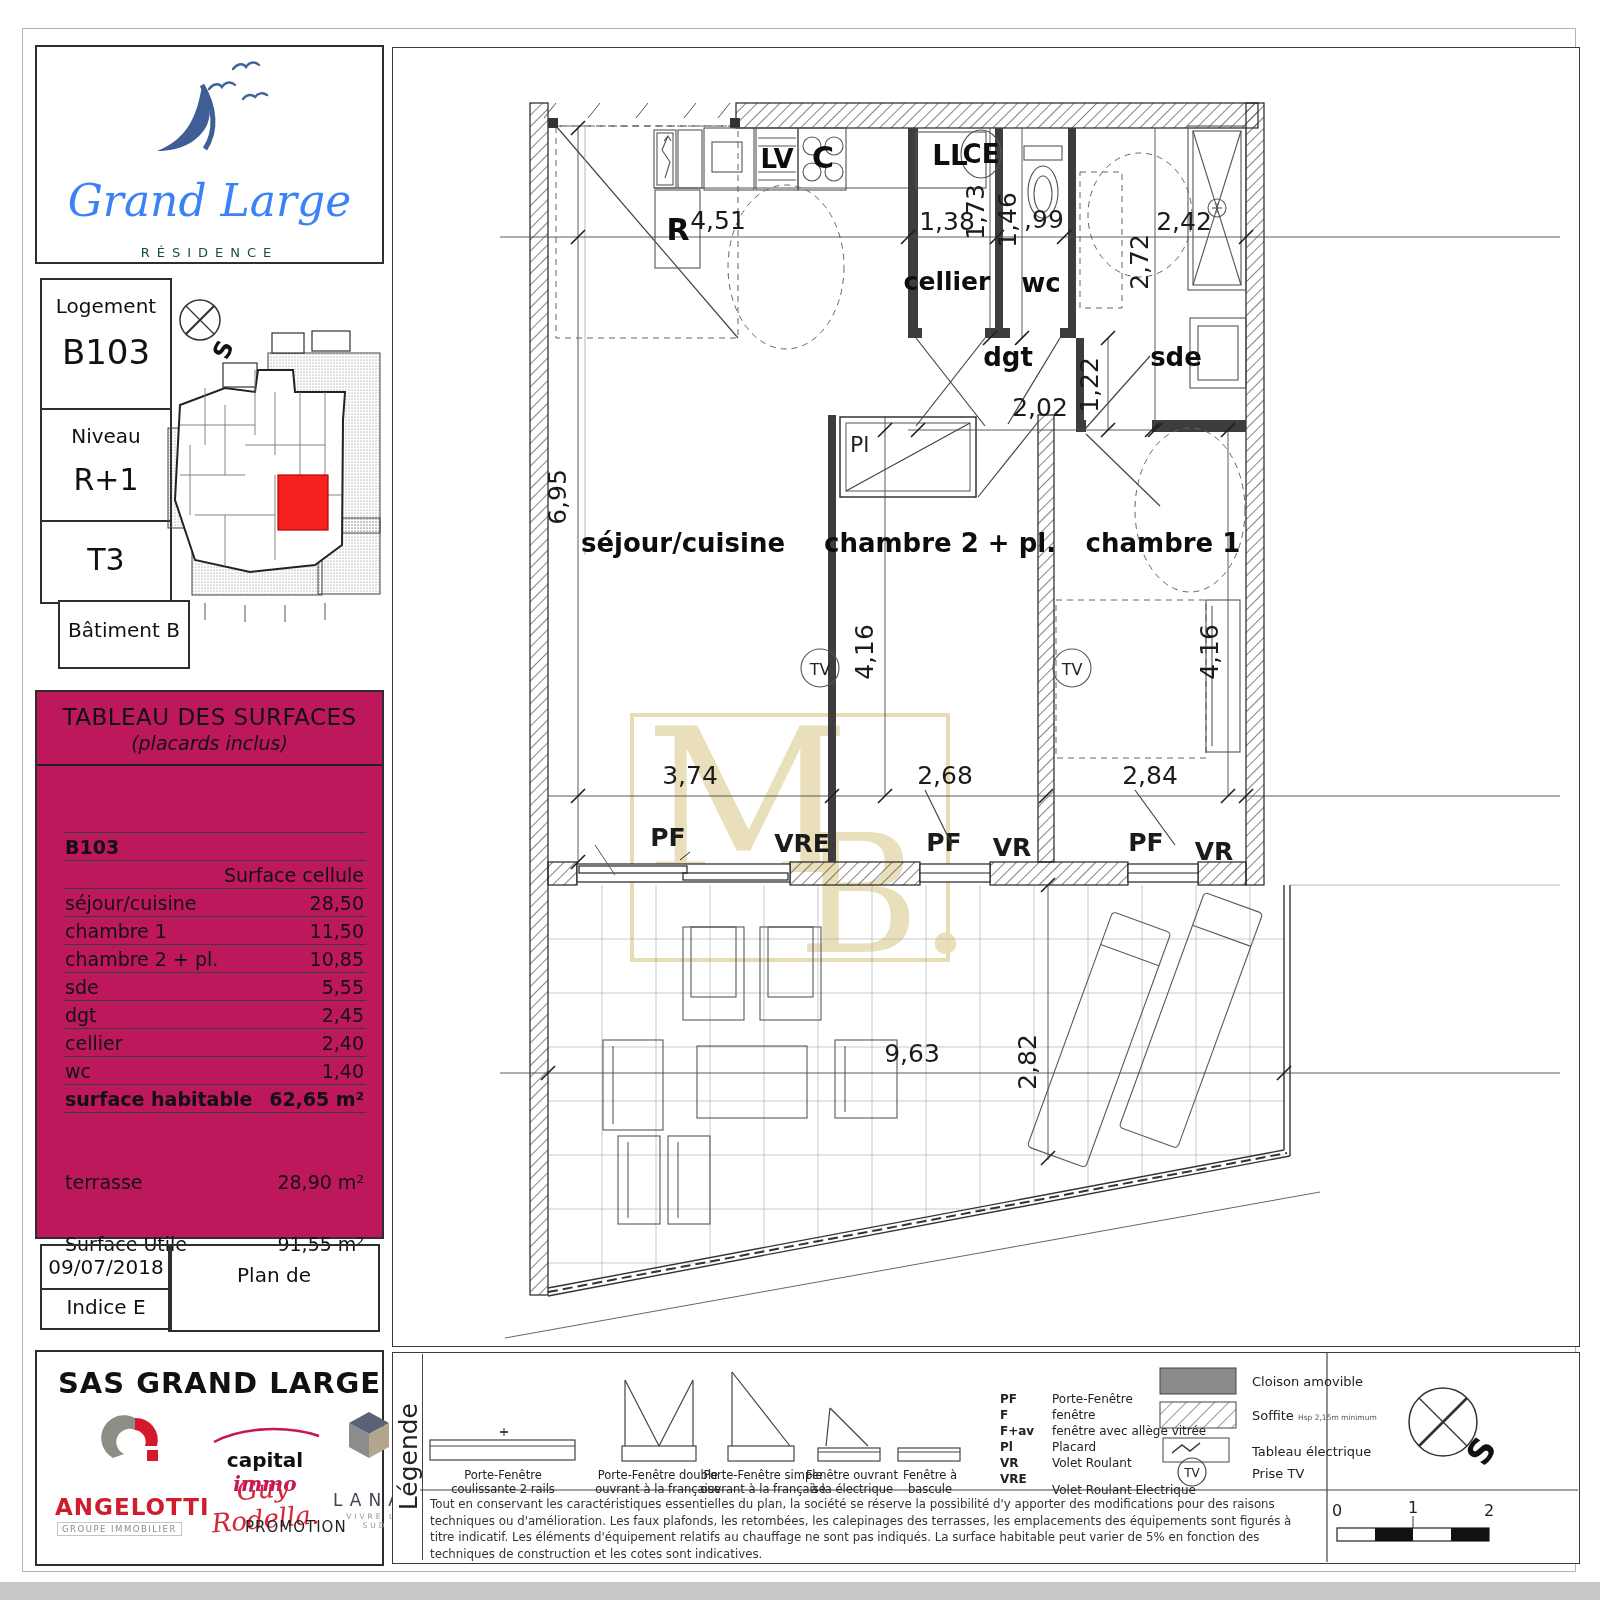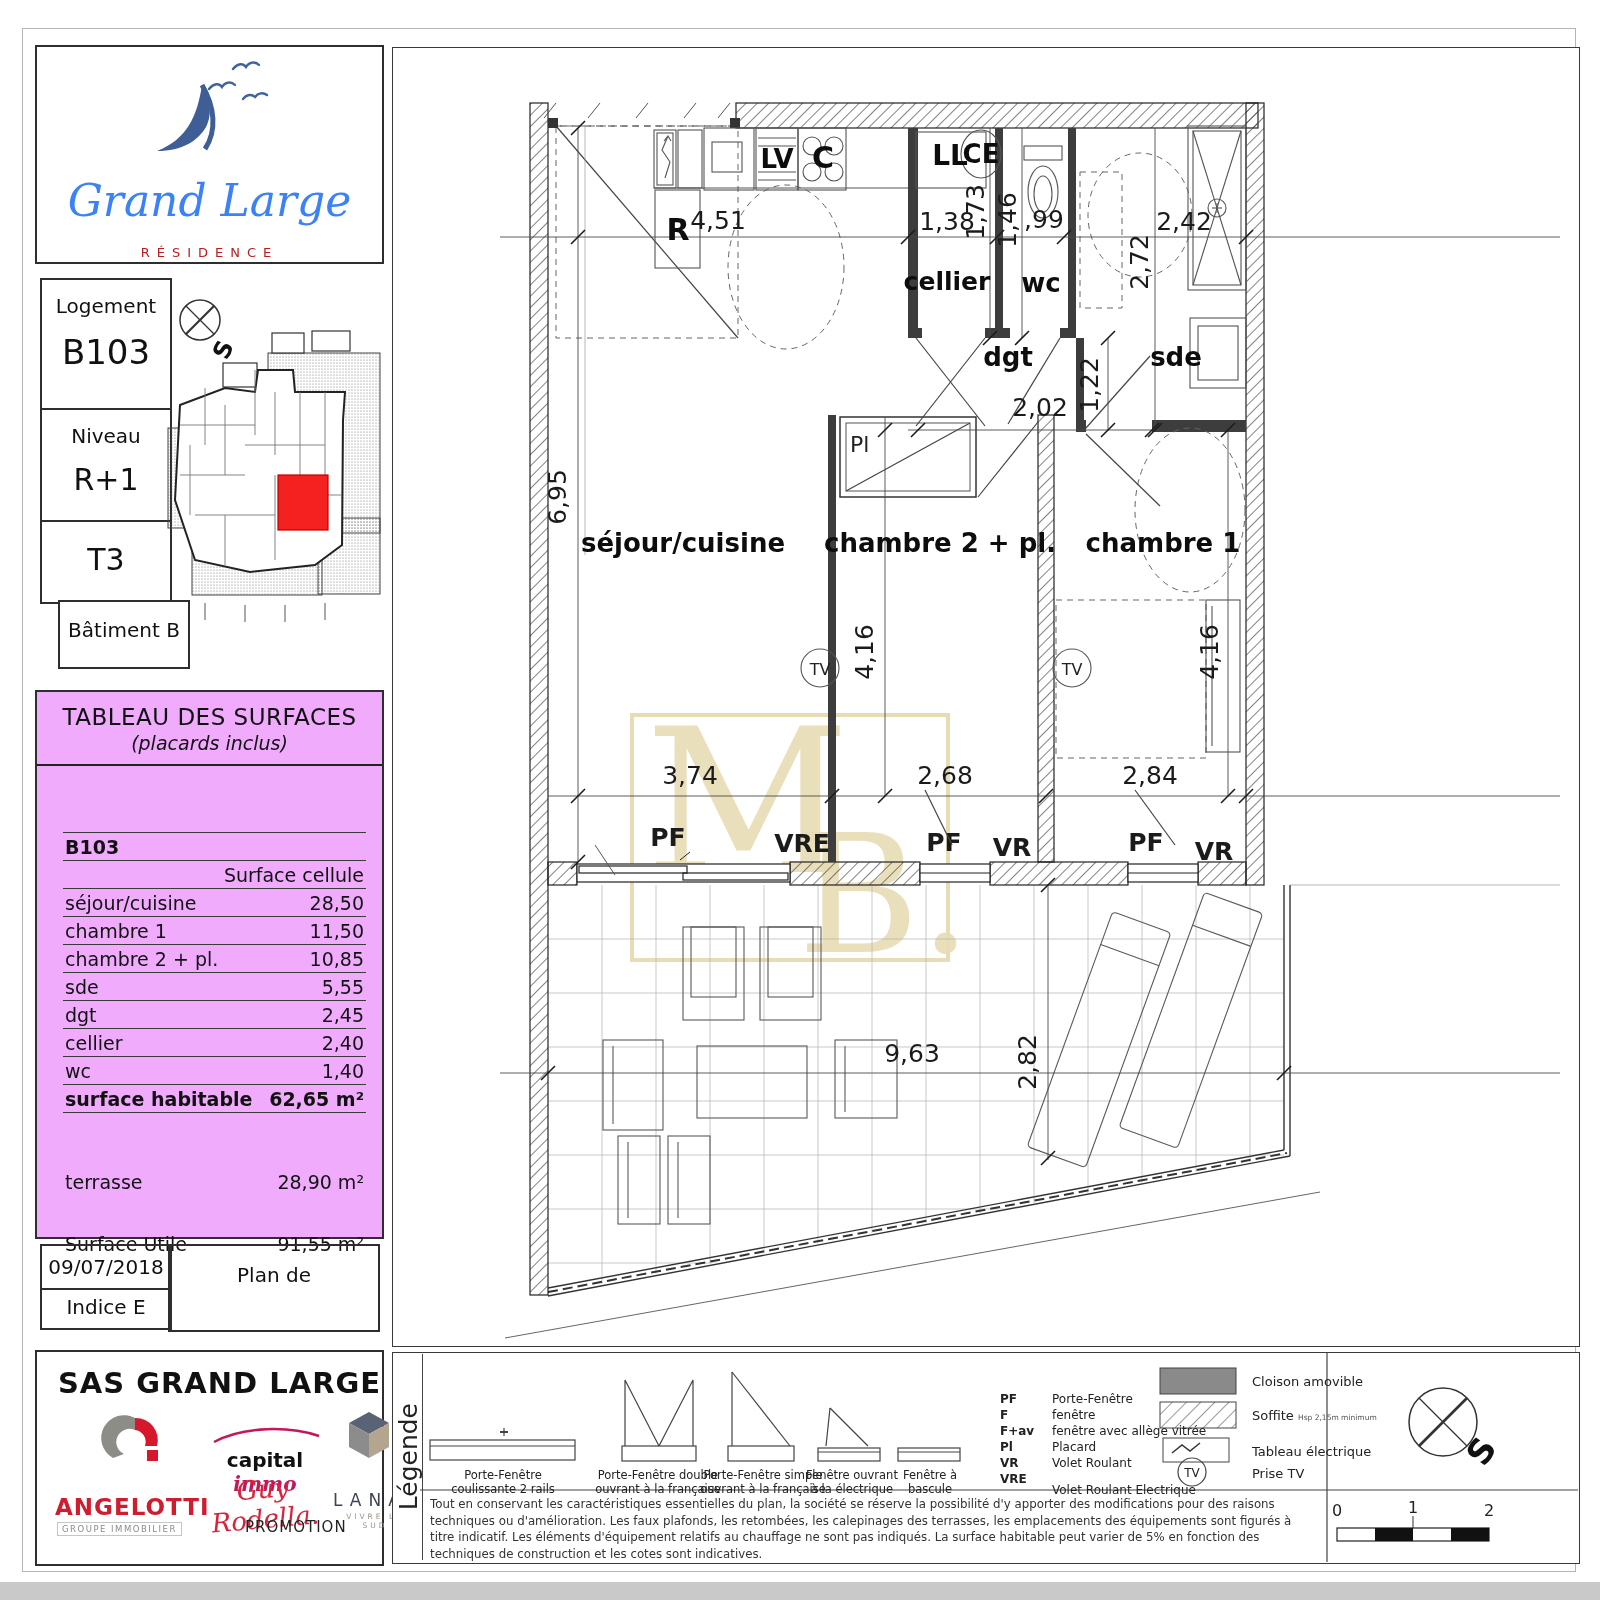--- a/index.html
+++ b/index.html
@@ -7,33 +7,33 @@
        font-family:"DejaVu Sans",sans-serif;color:#111;overflow:hidden;}
   .abs{position:absolute;}
   .sheet-border{left:22px;top:28px;width:1552px;height:1542px;border:1px solid #b4b4b4;}
   .bottom-strip{left:0;top:1582px;width:1600px;height:18px;background:#c9c9c9;}
 
   
   .logo-box{left:35px;top:45px;width:345px;height:215px;border:2px solid #2e2e2e;background:#fff;}
   .logo-name{position:absolute;left:0;top:128px;width:345px;text-align:center;
              font-family:"DejaVu Serif",serif;font-style:italic;font-size:44px;color:#3b82f6;}
   .logo-sub{position:absolute;left:0;top:198px;width:345px;text-align:center;
-            font-size:13px;letter-spacing:7px;color:#b91c1c;}
+            font-size:13px;letter-spacing:7px;color:#14532d;}
   .cell{border:2px solid #2e2e2e;background:#fff;text-align:center;}
   .c1{left:40px;top:278px;width:128px;height:130px;}
   .c2{left:40px;top:408px;width:128px;height:112px;}
   .c3{left:40px;top:520px;width:128px;height:80px;}
   .c4{left:40px;top:600px;width:128px;height:65px;margin-left:18px;}
   .cell .lab{font-size:20px;margin-top:14px;}
   .cell .val{font-size:34px;margin-top:14px;}
   .c2 .val{font-size:30px;}
   .c3 .val{font-size:30px;margin-top:20px;}
   .c4 .lab{margin-top:16px;}
 
-  .surf-box{left:35px;top:690px;width:345px;height:545px;border:2px solid #2e2e2e;background:#f0abfc;}
+  .surf-box{left:35px;top:690px;width:345px;height:545px;border:2px solid #2e2e2e;background:#be185d;}
   .surf-title{text-align:center;font-size:23px;margin-top:12px;letter-spacing:.5px;}
   .surf-sub{text-align:center;font-size:19px;font-style:italic;margin-top:2px;}
   .surf-rule{border:none;border-top:2px solid #222;margin:10px 0 0 0;}
   .surf-table{margin:66px 16px 0 26px;font-size:19px;}
   .srow{display:flex;justify-content:space-between;border-bottom:1.5px solid #3a3a3a;
         padding:2px 2px 1px 2px;line-height:24px;}
   .srow.idrow{font-weight:bold;border-top:1.5px solid #3a3a3a;}
   .srow.hdr{justify-content:flex-end;}
   .srow.total{font-weight:bold;}
   .extra-rows{margin:0 16px 0 26px;font-size:19px;}

